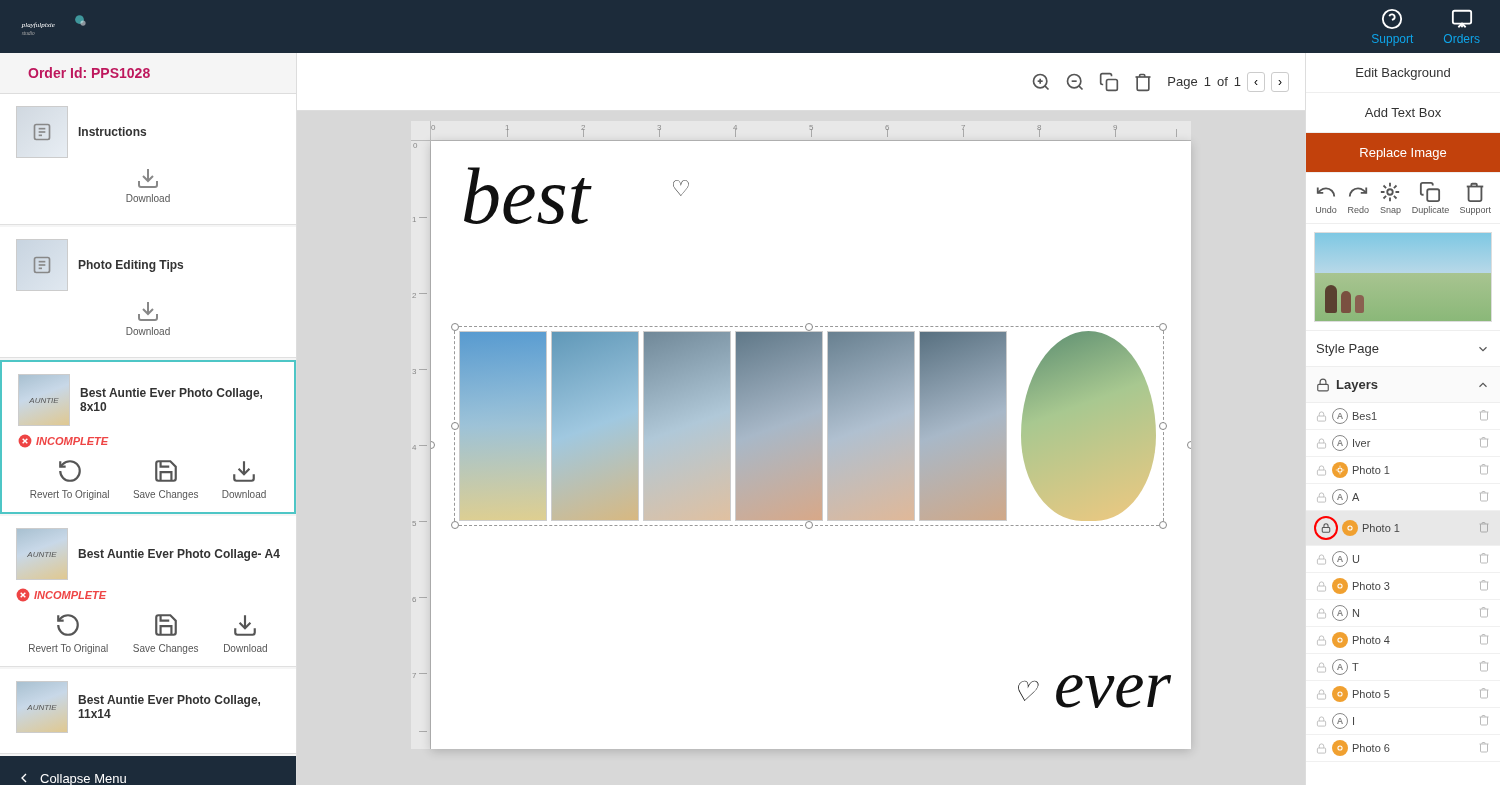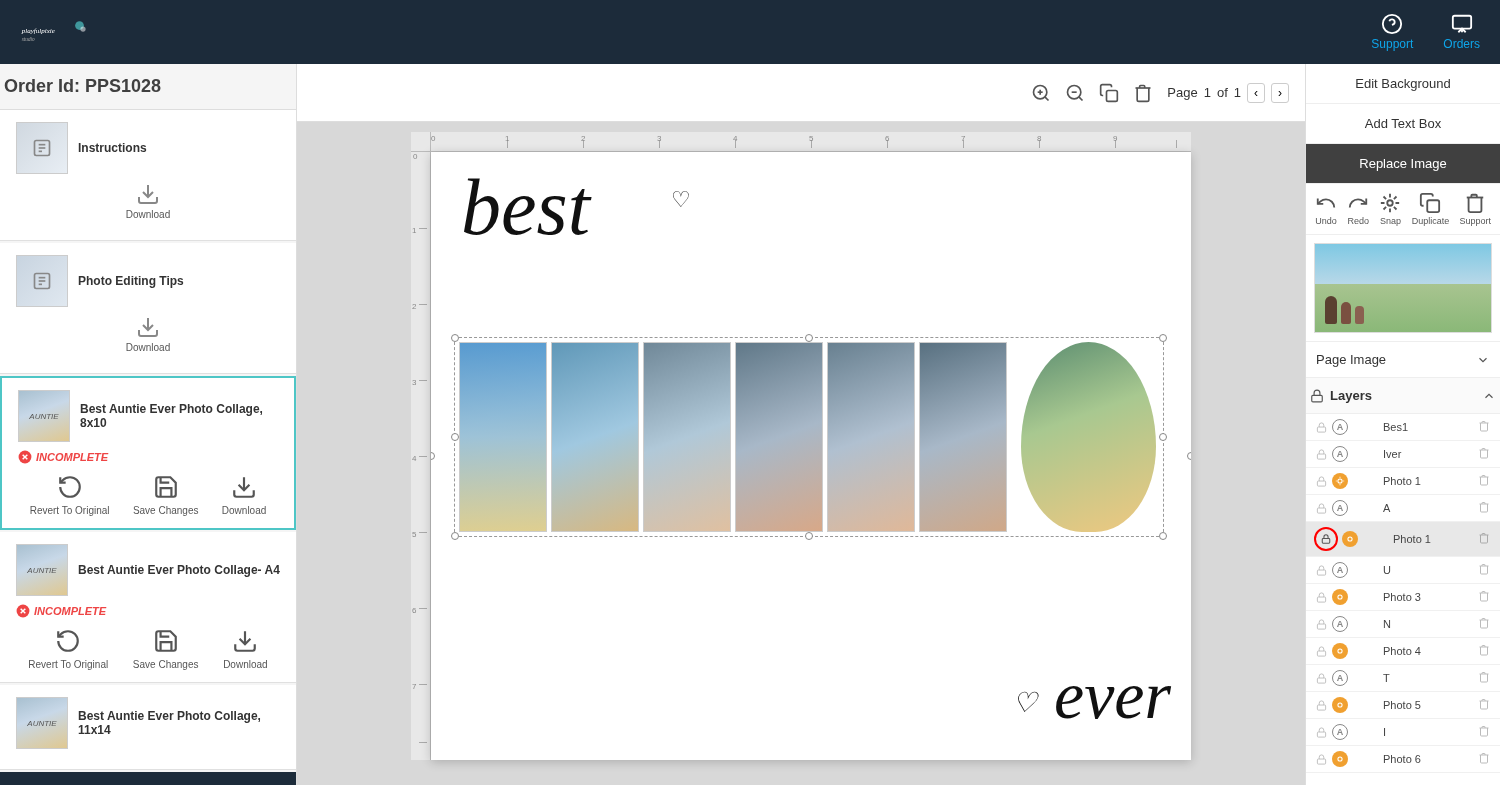--- a/index.html
+++ b/index.html
@@ -1,21 +1,21 @@
 <!DOCTYPE html>
 <html><head>
   <meta charset="utf-8">
   <style>
     * { box-sizing: border-box; margin: 0; padding: 0; }
     body { font-family: Arial, sans-serif; background: #f0f0f0; display: flex; flex-direction: column; height: 785px; overflow: hidden; }
 
     
     .top-nav {
       background: #1c2b3a;
-      height: 64px;
+      height: 53px;
       display: flex;
       align-items: center;
       justify-content: space-between;
       padding: 0 20px;
       flex-shrink: 0;
     }
     .top-nav-logo {
       color: white;
       font-size: 13px;
       font-style: italic;
@@ -52,24 +52,24 @@
     .left-sidebar {
       width: 297px;
       background: #f5f5f5;
       border-right: 1px solid #ddd;
       display: flex;
       flex-direction: column;
       overflow-y: auto;
       flex-shrink: 0;
     }
     .order-id {
-      padding: 12px 4px;
-      font-size: 18px;
+      padding: 12px 28px;
+      font-size: 14px;
       font-weight: bold;
-      color: #404040;
+      color: #be185d;
       border-bottom: 1px solid #ddd;
       background: #f5f5f5;
     }
     .sidebar-item {
       border-bottom: 1px solid #e0e0e0;
       padding: 12px 16px;
       background: white;
       margin-bottom: 2px;
     }
     .sidebar-item.active {
@@ -222,21 +222,21 @@
       padding: 12px 10px;
       background: white;
       border: none;
       border-bottom: 1px solid #eee;
       cursor: pointer;
       font-size: 13px;
       color: #333;
       text-align: center;
     }
     .rs-btn.active {
-      background: #404040;
+      background: #c2410c;
       color: white;
     }
     .rs-toolbar {
       display: flex;
       justify-content: space-around;
       padding: 8px 4px;
       border-bottom: 1px solid #eee;
     }
     .rs-tool-btn {
       display: flex;
@@ -271,21 +271,21 @@
       cursor: pointer;
     }
     .rs-style-label {
       font-size: 13px;
       color: #333;
     }
     .rs-layers-header {
       display: flex;
       justify-content: space-between;
       align-items: center;
-      padding: 10px 4px;
+      padding: 10px 10px;
       border-bottom: 1px solid #eee;
       background: #fafafa;
     }
     .rs-layers-title {
       font-size: 13px;
       font-weight: bold;
       color: #333;
       display: flex;
       align-items: center;
       gap: 6px;
@@ -330,21 +330,20 @@
     }
     .layer-type-photo {
       background: #f0a030;
     }
     .layer-name {
       flex: 1;
       font-size: 11px;
       overflow: hidden;
       text-overflow: ellipsis;
       white-space: nowrap;
-      margin-left: 31px;
     }
     .layer-delete {
       width: 14px;
       height: 14px;
       color: #aaa;
       cursor: pointer;
       flex-shrink: 0;
     }
     .layer-lock-circle {
       width: 24px;
@@ -821,21 +820,21 @@
 
         <div style="position:absolute;bottom:8px;left:10px;display:flex;gap:4px;align-items:flex-end;">
           <div style="width:12px;height:28px;background:#5a4030;border-radius:6px 6px 2px 2px;"></div>
           <div style="width:10px;height:22px;background:#7a5040;border-radius:5px 5px 2px 2px;"></div>
           <div style="width:9px;height:18px;background:#8a6050;border-radius:4px 4px 2px 2px;"></div>
         </div>
       </div>
     </div>
 
     <div class="rs-style-row">
-      <span class="rs-style-label">Page Image</span>
+      <span class="rs-style-label">Style Page</span>
       <svg width="14" height="14" viewBox="0 0 24 24" fill="none" stroke="#555" stroke-width="2">
           <polyline points="6 9 12 15 18 9"></polyline>
         </svg>
     </div>
 
     <div class="rs-layers-header">
       <div class="rs-layers-title">
         <svg width="14" height="14" viewBox="0 0 24 24" fill="none" stroke="#555" stroke-width="2">
             <rect x="3" y="11" width="18" height="11" rx="2" ry="2"></rect>
             <path d="M7 11V7a5 5 0 0 1 10 0v4"></path>

